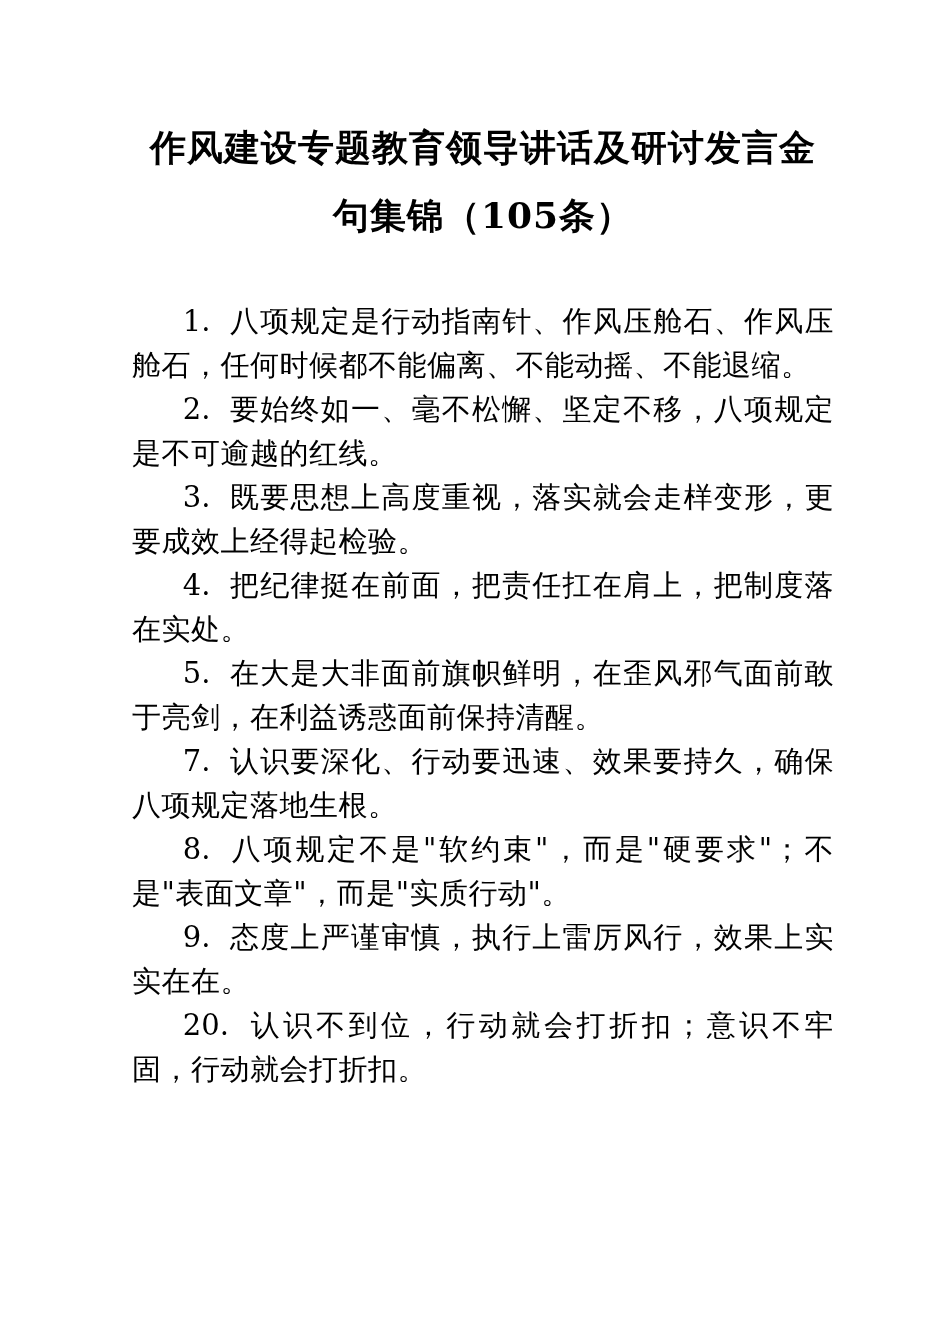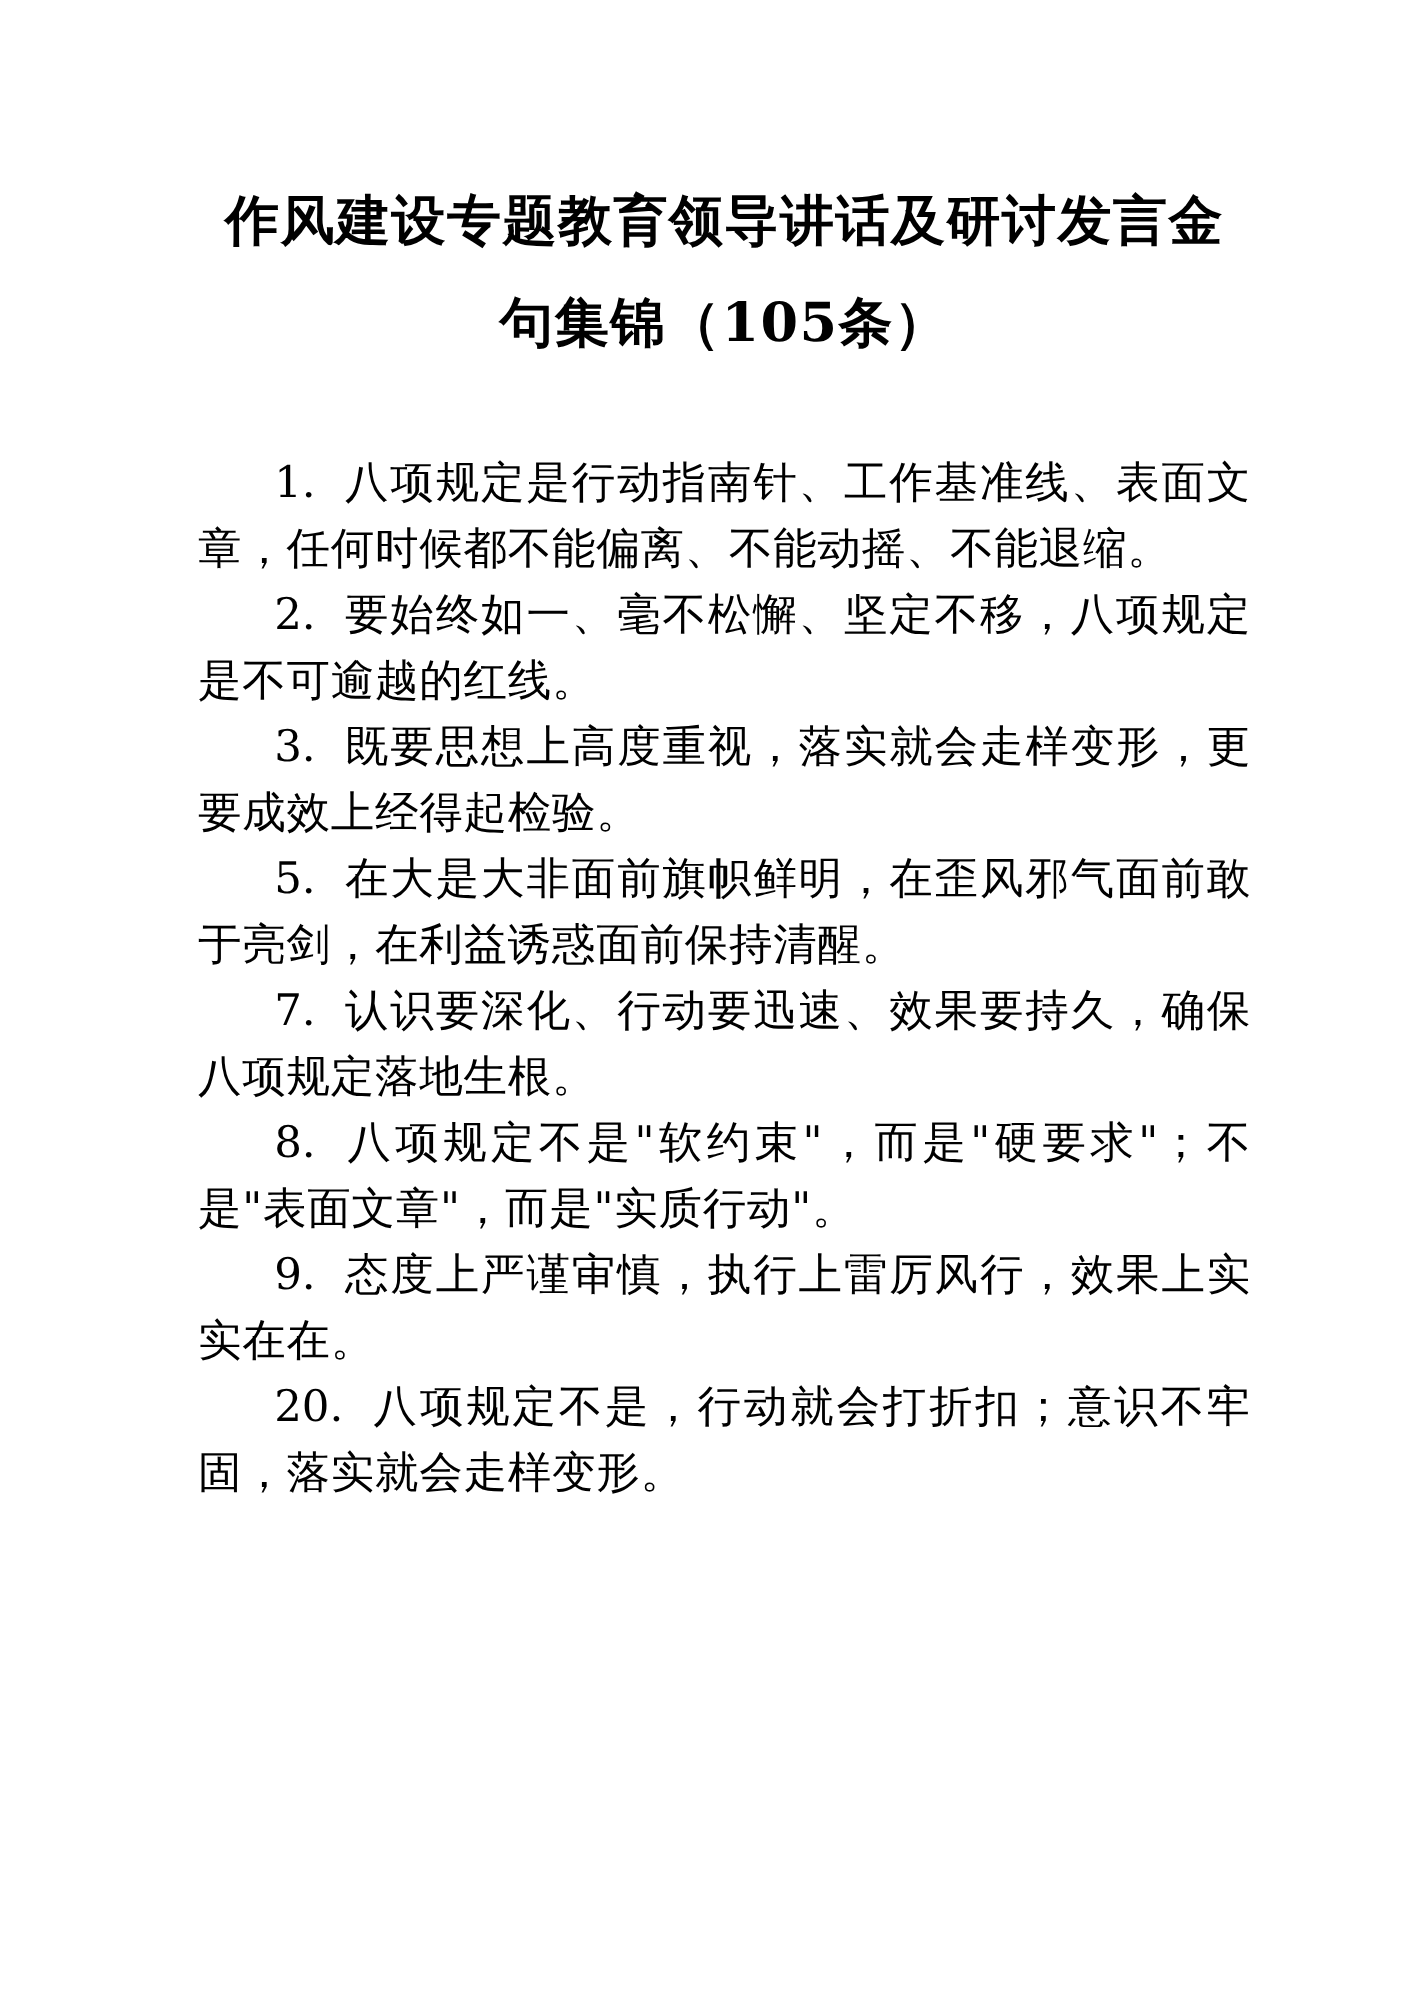--- a/index.html
+++ b/index.html
@@ -53,32 +53,33 @@
 </style>
 </head>
 <body>
 
 <div class="page">
 
   <h1 class="doc-title">作风建设专题教育领导讲话及研讨发言金句集锦（105条）</h1>
 
   <div class="quotes-list">
 
-      <p class="quote-item"><span class="item-number">1.</span><span class="item-text">八项规定是行动指南针、工作基准线、表面文章，任何时候都不能偏离、不能动摇、不能退缩。</span></p>
+      <p class="quote-item"><span class="item-number">1.</span><span class="item-text">八项规定是行动指南针、作风压舱石、作风压舱石，任何时候都不能偏离、不能动摇、不能退缩。</span></p>
 
       <p class="quote-item"><span class="item-number">2.</span><span class="item-text">要始终如一、毫不松懈、坚定不移，八项规定是不可逾越的红线。</span></p>
 
       <p class="quote-item"><span class="item-number">3.</span><span class="item-text">既要思想上高度重视，落实就会走样变形，更要成效上经得起检验。</span></p>
 
+      <p class="quote-item"><span class="item-number">4.</span><span class="item-text">把纪律挺在前面，把责任扛在肩上，把制度落在实处。</span></p>
 
       <p class="quote-item"><span class="item-number">5.</span><span class="item-text">在大是大非面前旗帜鲜明，在歪风邪气面前敢于亮剑，在利益诱惑面前保持清醒。</span></p>
 
 
       <p class="quote-item"><span class="item-number">7.</span><span class="item-text">认识要深化、行动要迅速、效果要持久，确保八项规定落地生根。</span></p>
 
       <p class="quote-item"><span class="item-number">8.</span><span class="item-text">八项规定不是"软约束"，而是"硬要求"；不是"表面文章"，而是"实质行动"。</span></p>
 
       <p class="quote-item"><span class="item-number">9.</span><span class="item-text">态度上严谨审慎，执行上雷厉风行，效果上实实在在。</span></p>
 
-      <p class="quote-item"><span class="item-number">20.</span><span class="item-text">八项规定不是，行动就会打折扣；意识不牢固，落实就会走样变形。</span></p>
+      <p class="quote-item"><span class="item-number">20.</span><span class="item-text">认识不到位，行动就会打折扣；意识不牢固，行动就会打折扣。</span></p>
     </div>
 
 </div>
 
 </body></html>

